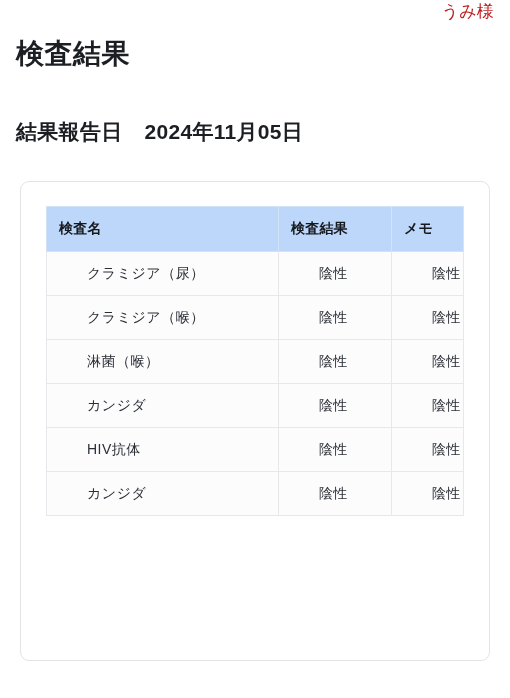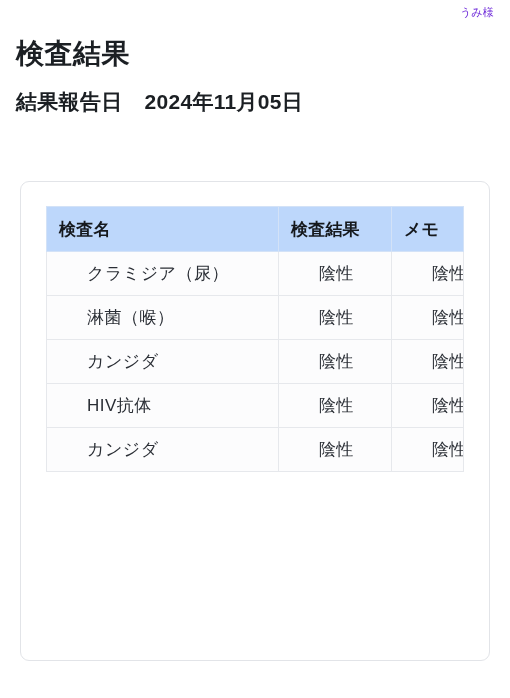--- a/index.html
+++ b/index.html
@@ -21,23 +21,23 @@
     height: 698px;
     box-sizing: border-box;
     position: relative;
   }
 
   
   .user-line {
     position: absolute;
     top: 2px;
     right: 16px;
-    font-size: 11px;
+    font-size: 17px;
     line-height: 20px;
-    color: #6d28d9;
+    color: #b91c1c;
     letter-spacing: 0.2px;
     white-space: nowrap;
   }
 
   
   .head-block {
     position: absolute;
     top: 36px;
     left: 16px;
     right: 16px;
@@ -60,20 +60,21 @@
     margin: 0;
     white-space: nowrap;
     letter-spacing: 0.3px;
   }
   .meta-label {
     display: inline-block;
   }
   .meta-value {
     display: inline-block;
     margin-left: 22px;
+    margin-top: 30px;
   }
   .meta-line.kit .meta-value {
     margin-left: 12px;
   }
 
   
   .card {
     position: absolute;
     left: 20px;
     top: 181px;
@@ -99,21 +100,21 @@
   .result-table col.c-name   { width: 232px; }
   .result-table col.c-result { width: 113px; }
   .result-table col.c-memo   { width: 72px;  }
 
   .result-table th,
   .result-table td {
     border: 1px solid #e6e8ec;
     padding: 0 0 0 12px;
     text-align: left;
     vertical-align: middle;
-    font-size: 17px;
+    font-size: 14px;
     height: 44px;
     box-sizing: border-box;
     white-space: nowrap;
     overflow: hidden;
   }
 
   .result-table thead th {
     background: #bdd7fb;
     font-weight: bold;
     color: #16191d;
@@ -164,20 +165,25 @@
           <th>メモ</th>
         </tr>
       </thead>
       <tbody id="table-body">
           <tr>
             <td class="cell-name">クラミジア（尿）</td>
             <td class="cell-result">陰性</td>
             <td class="cell-memo">陰性</td>
           </tr>
           <tr>
+            <td class="cell-name">クラミジア（喉）</td>
+            <td class="cell-result">陰性</td>
+            <td class="cell-memo">陰性</td>
+          </tr>
+          <tr>
             <td class="cell-name">淋菌（喉）</td>
             <td class="cell-result">陰性</td>
             <td class="cell-memo">陰性</td>
           </tr>
           <tr>
             <td class="cell-name">カンジダ</td>
             <td class="cell-result">陰性</td>
             <td class="cell-memo">陰性</td>
           </tr>
           <tr>

